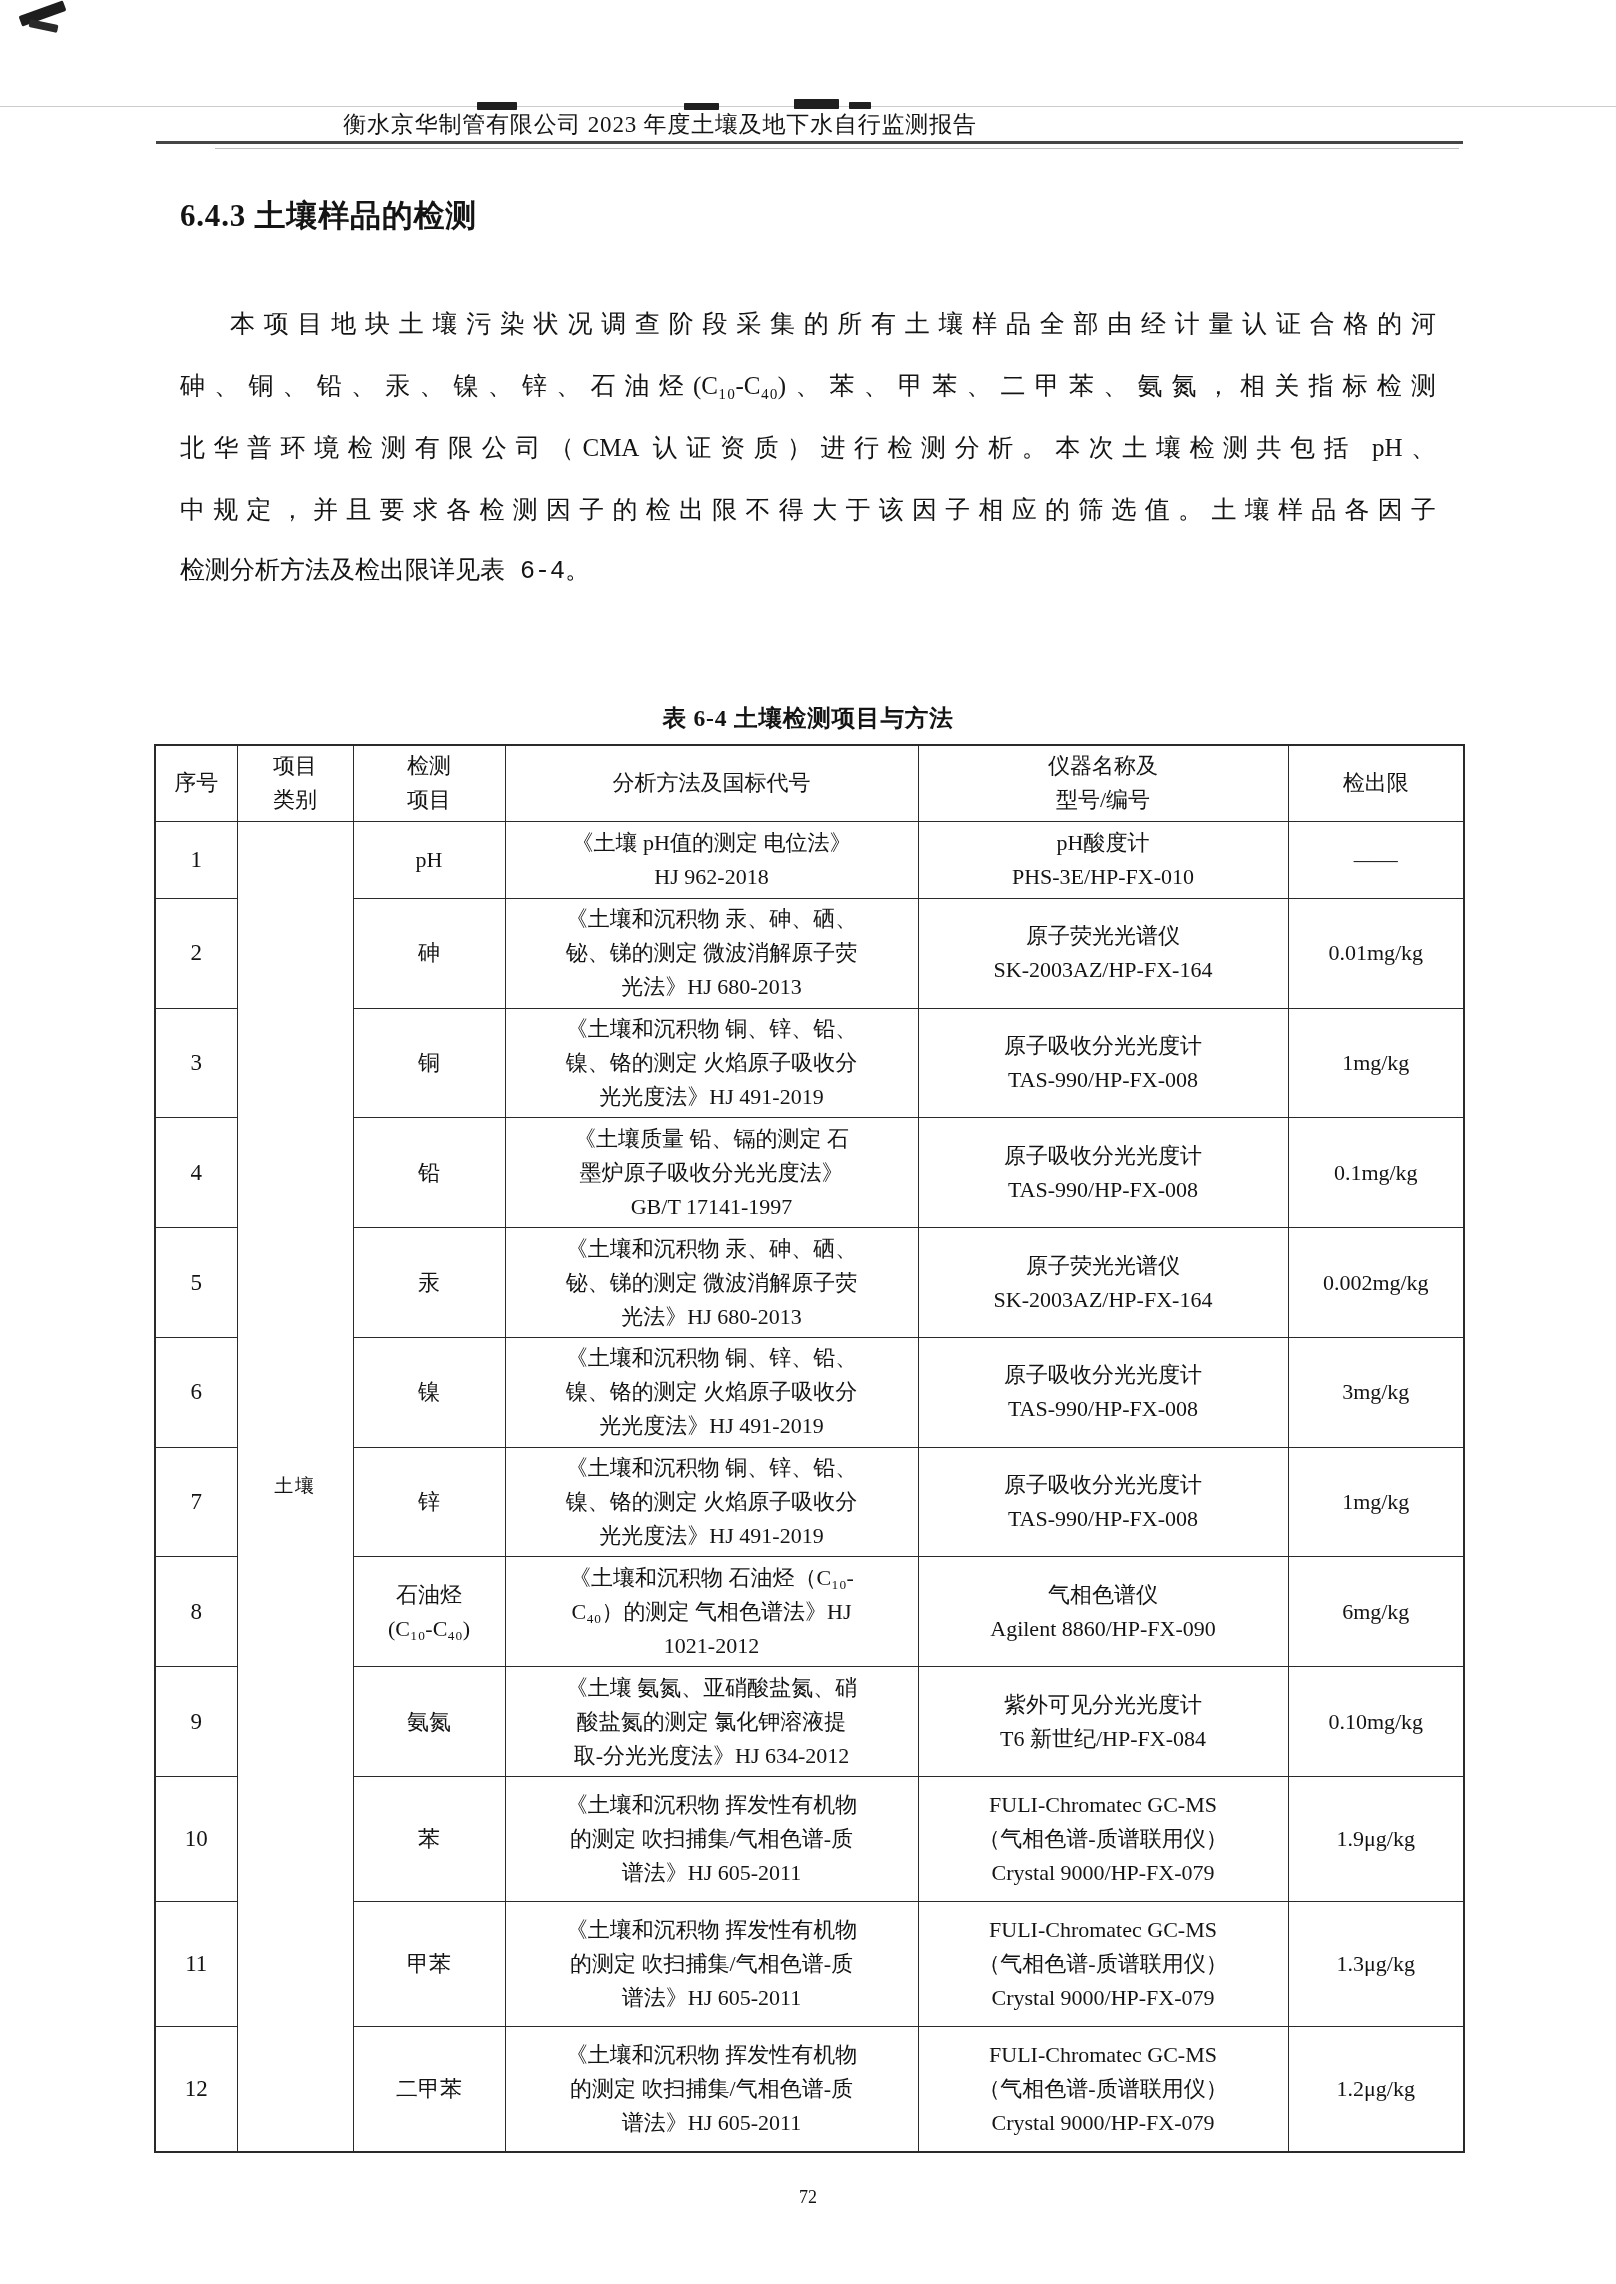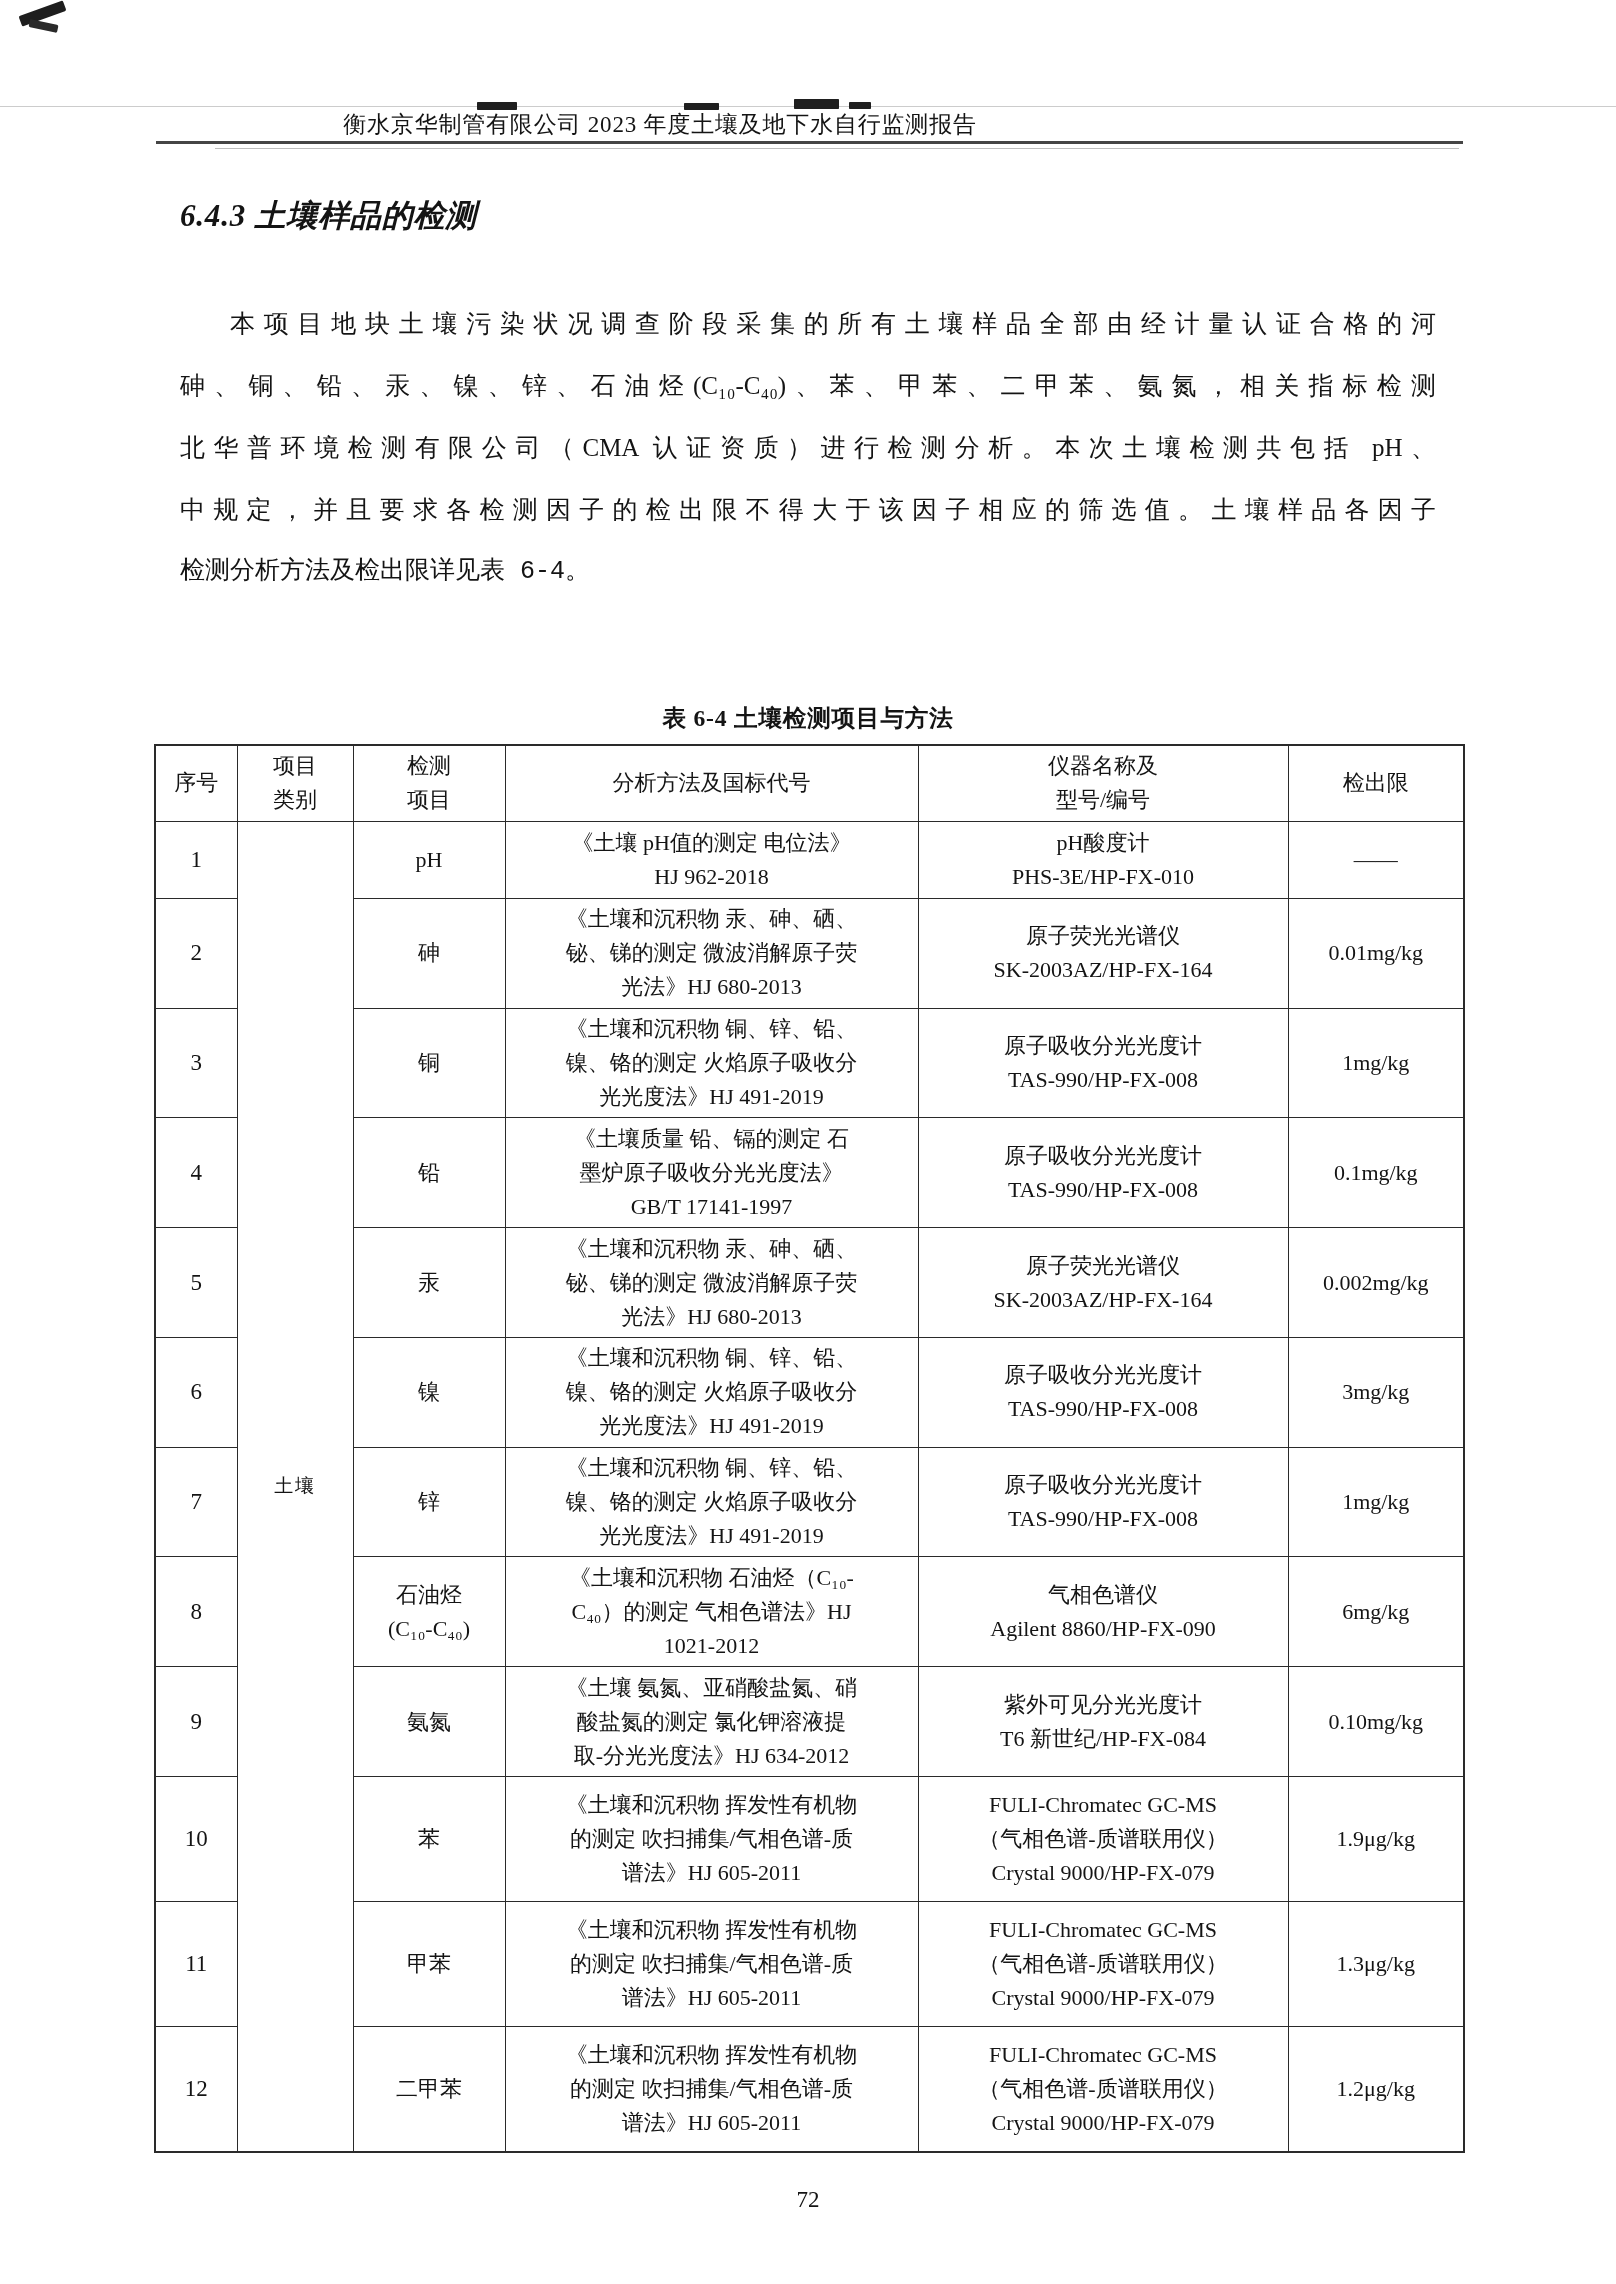--- a/index.html
+++ b/index.html
@@ -20,21 +20,21 @@
 
   .page-header{
     position:absolute;top:109px;left:0;width:1320px;text-align:center;
     font-size:23px;letter-spacing:0.8px;
   }
   .header-rule{position:absolute;top:141px;left:156px;width:1307px;height:2.5px;background:#454545;}
   .header-rule-echo{position:absolute;top:148px;left:215px;width:1244px;height:0.8px;background:#bdbdbd;}
 
   .section-heading{
     position:absolute;top:195px;left:180px;margin:0;
-    font-size:31px;font-weight:bold;letter-spacing:0.8px;font-style:italic;
+    font-size:31px;font-weight:bold;letter-spacing:0.8px;
   }
 
   .paragraph{position:absolute;top:293px;left:180px;width:1256px;font-size:25px;}
   .para-line{
     height:62px;line-height:62px;white-space:nowrap;
     text-align:justify;text-align-last:justify;
   }
   .para-line:first-child{text-indent:2em;}
   .para-line:last-child{text-align-last:left;font-family:Liberation Mono, monospace;}
 
@@ -52,21 +52,21 @@
     border:1.7px solid #2a2a2a;text-align:center;vertical-align:middle;
     font-size:22px;line-height:34px;padding:3.4px 3.4px;font-weight:normal;
     overflow:hidden;
   }
   .doc-table thead tr{height:74px;}
   .doc-table td[data-name="cell-index"]{font-size:23px;}
   .doc-table td[data-name="cell-category"]{font-size:19px;letter-spacing:1.7px;}
   .doc-table td[data-name="cell-limit"]{font-size:22px;}
 
   .page-number{
-    position:absolute;top:2187px;left:0;width:1616px;text-align:center;font-size:23px;
+    position:absolute;top:2187px;left:0;width:1616px;text-align:center;font-size:18px;
   }
 </style>
 </head>
 <body>
 
 <div data-name="document-page">
 
   <div class="corner-mark" data-name="scan-artifact-corner"></div>
   <div class="corner-mark2" data-name="scan-artifact-corner"></div>
   <div class="scan-line" data-name="scan-edge-line"></div>

